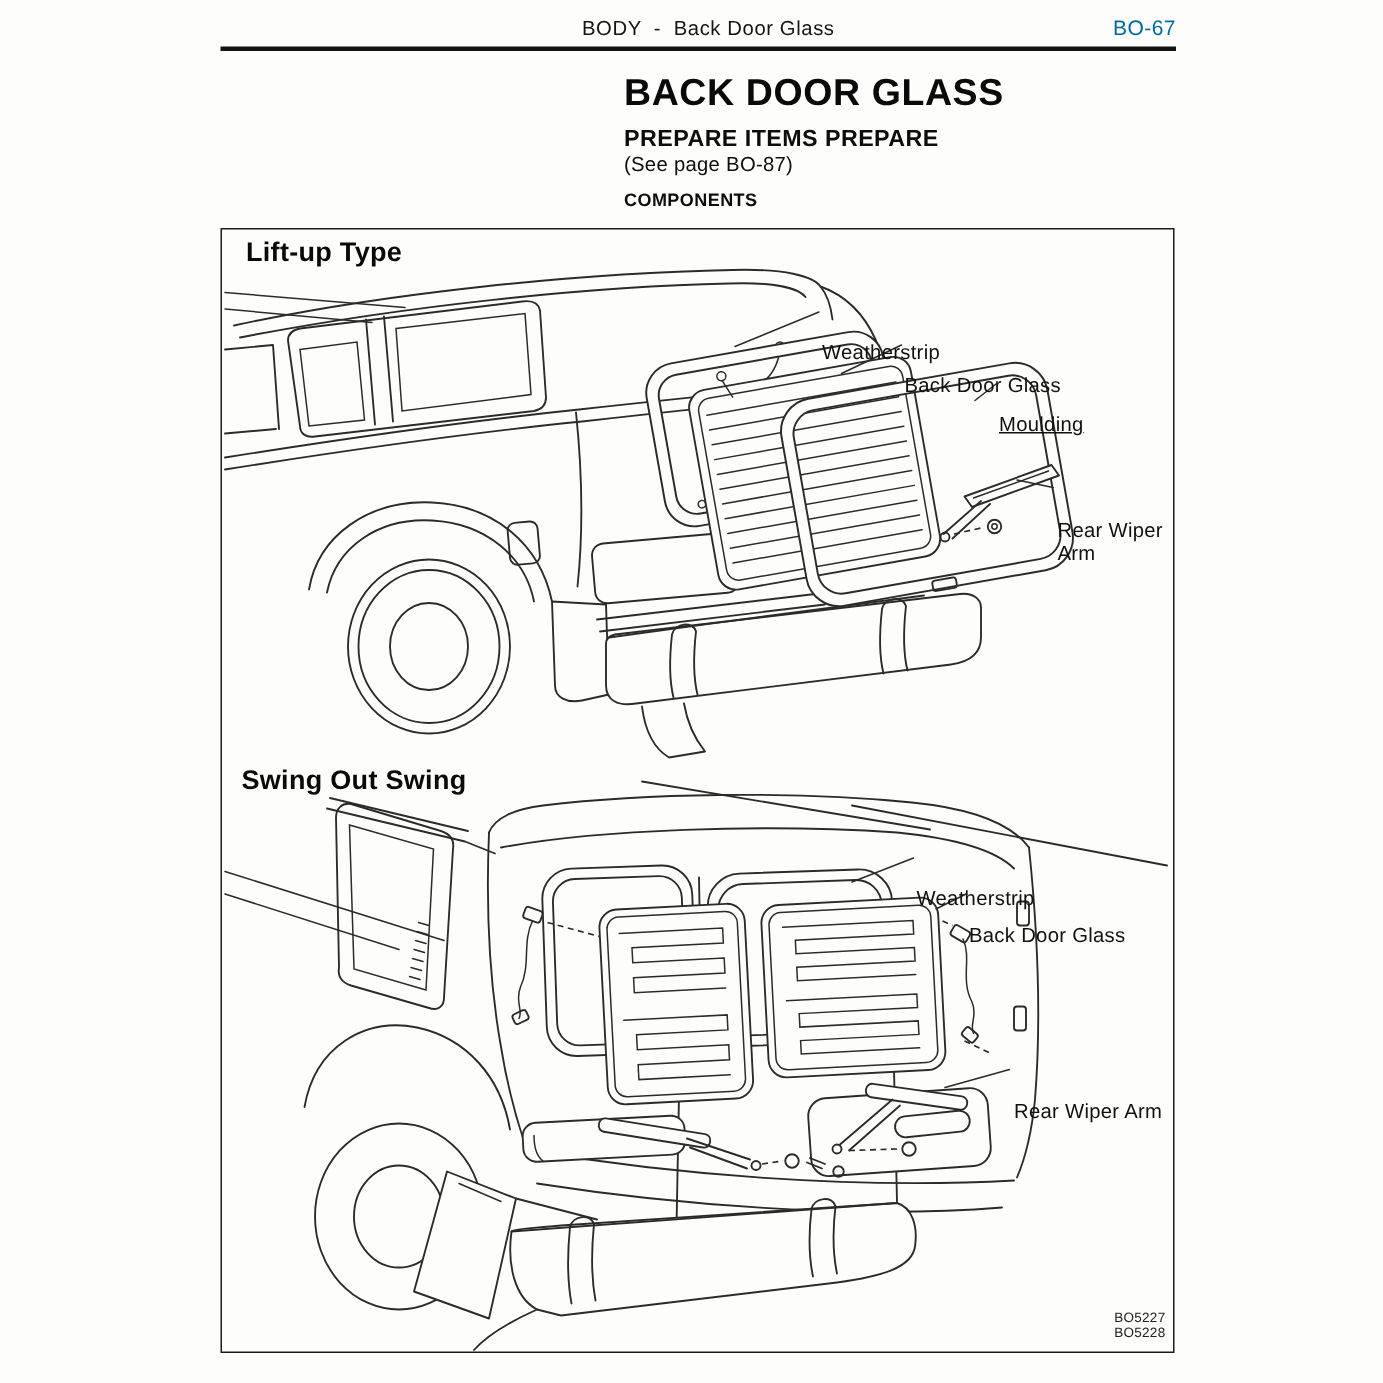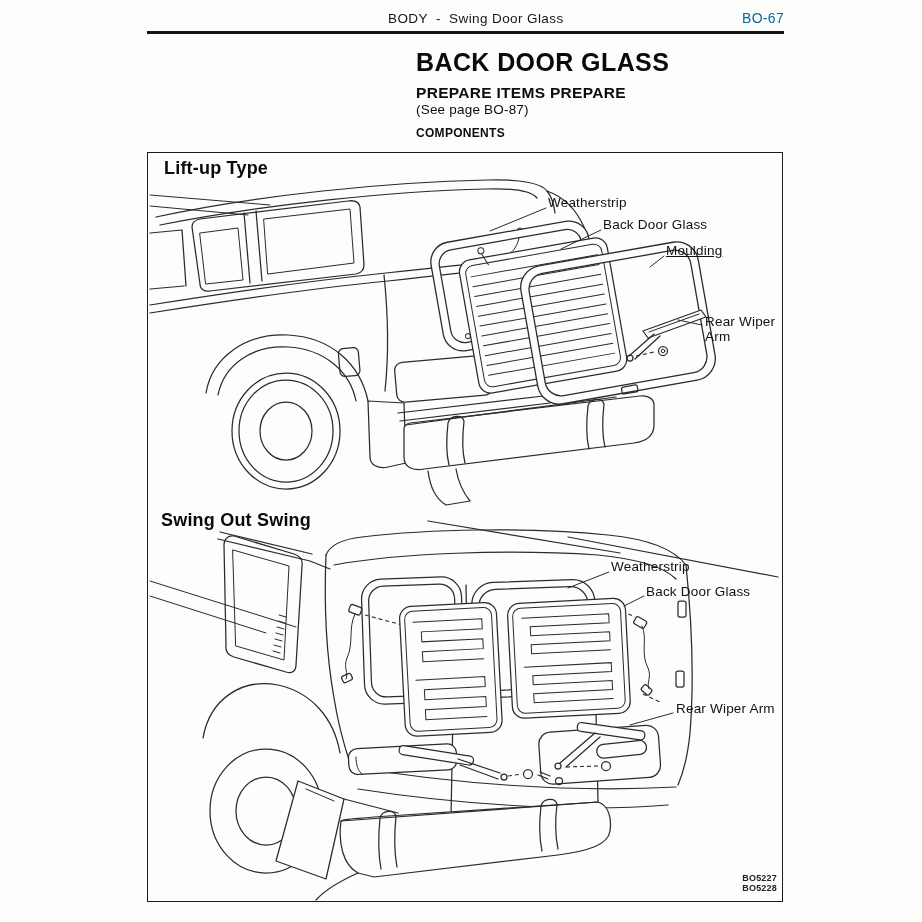--- a/index.html
+++ b/index.html
@@ -16,33 +16,33 @@
   .hdr-rule{left:147px;top:31px;width:637px;height:2.6px;background:#141414;}
   .doc-title{left:416px;top:48px;font-size:25px;font-weight:bold;letter-spacing:.4px;color:#0a0a0a;}
   .prepare{left:416px;top:84px;font-size:15.5px;font-weight:bold;letter-spacing:.3px;}
   .note{left:416px;top:102px;font-size:13.5px;letter-spacing:.2px;}
   .components{left:416px;top:126px;font-size:12px;font-weight:bold;letter-spacing:.3px;}
   .figure-box{
     left:147px;top:152px;width:634px;height:748px;
     border:1.6px solid #1c1c1c;background:#fdfdfb;
   }
   .type-label{font-size:18px;font-weight:bold;letter-spacing:.2px;color:#0a0a0a;}
-  .callout{font-size:13.5px;letter-spacing:.2px;color:#111;line-height:15px;}
-  .codes{right:5px;top:720px;text-align:right;font-size:9px;font-weight:bold;line-height:10px;letter-spacing:.2px;color:#222;}
+  .callout{font-size:13.5px;letter-spacing:.2px;color:#111;line-height:15px;margin-top:32px;}
+  .codes{right:5px;top:720px;text-align:right;font-size:9px;font-weight:normal;line-height:10px;letter-spacing:.2px;color:#222;}
   svg.art{position:absolute;left:0;top:0;}
   .s{fill:none;stroke:#2b2b2b;stroke-width:1.25;stroke-linecap:round;stroke-linejoin:round;}
   .sw{fill:#fdfdfb;stroke:#2b2b2b;stroke-width:1.25;stroke-linecap:round;stroke-linejoin:round;}
   .band{fill:#fdfdfb;fill-rule:evenodd;stroke:#2b2b2b;stroke-width:1.3;stroke-linejoin:round;}
   .thin{fill:none;stroke:#2b2b2b;stroke-width:1;stroke-linecap:round;}
   .dash{fill:none;stroke:#2b2b2b;stroke-width:1.1;stroke-dasharray:4 3;}
 </style>
 </head>
 <body>
 
-<div class="abs hdr-left">BODY  -  Swing Door Glass</div>
+<div class="abs hdr-left">BODY  -  Back Door Glass</div>
 <div class="abs hdr-right">BO-67</div>
 <div class="abs hdr-rule"></div>
 
 <div class="abs doc-title">BACK DOOR GLASS</div>
 <div class="abs prepare">PREPARE ITEMS PREPARE</div>
 <div class="abs note">(See page BO-87)</div>
 <div class="abs components">COMPONENTS</div>
 
 <div class="abs figure-box">
 

